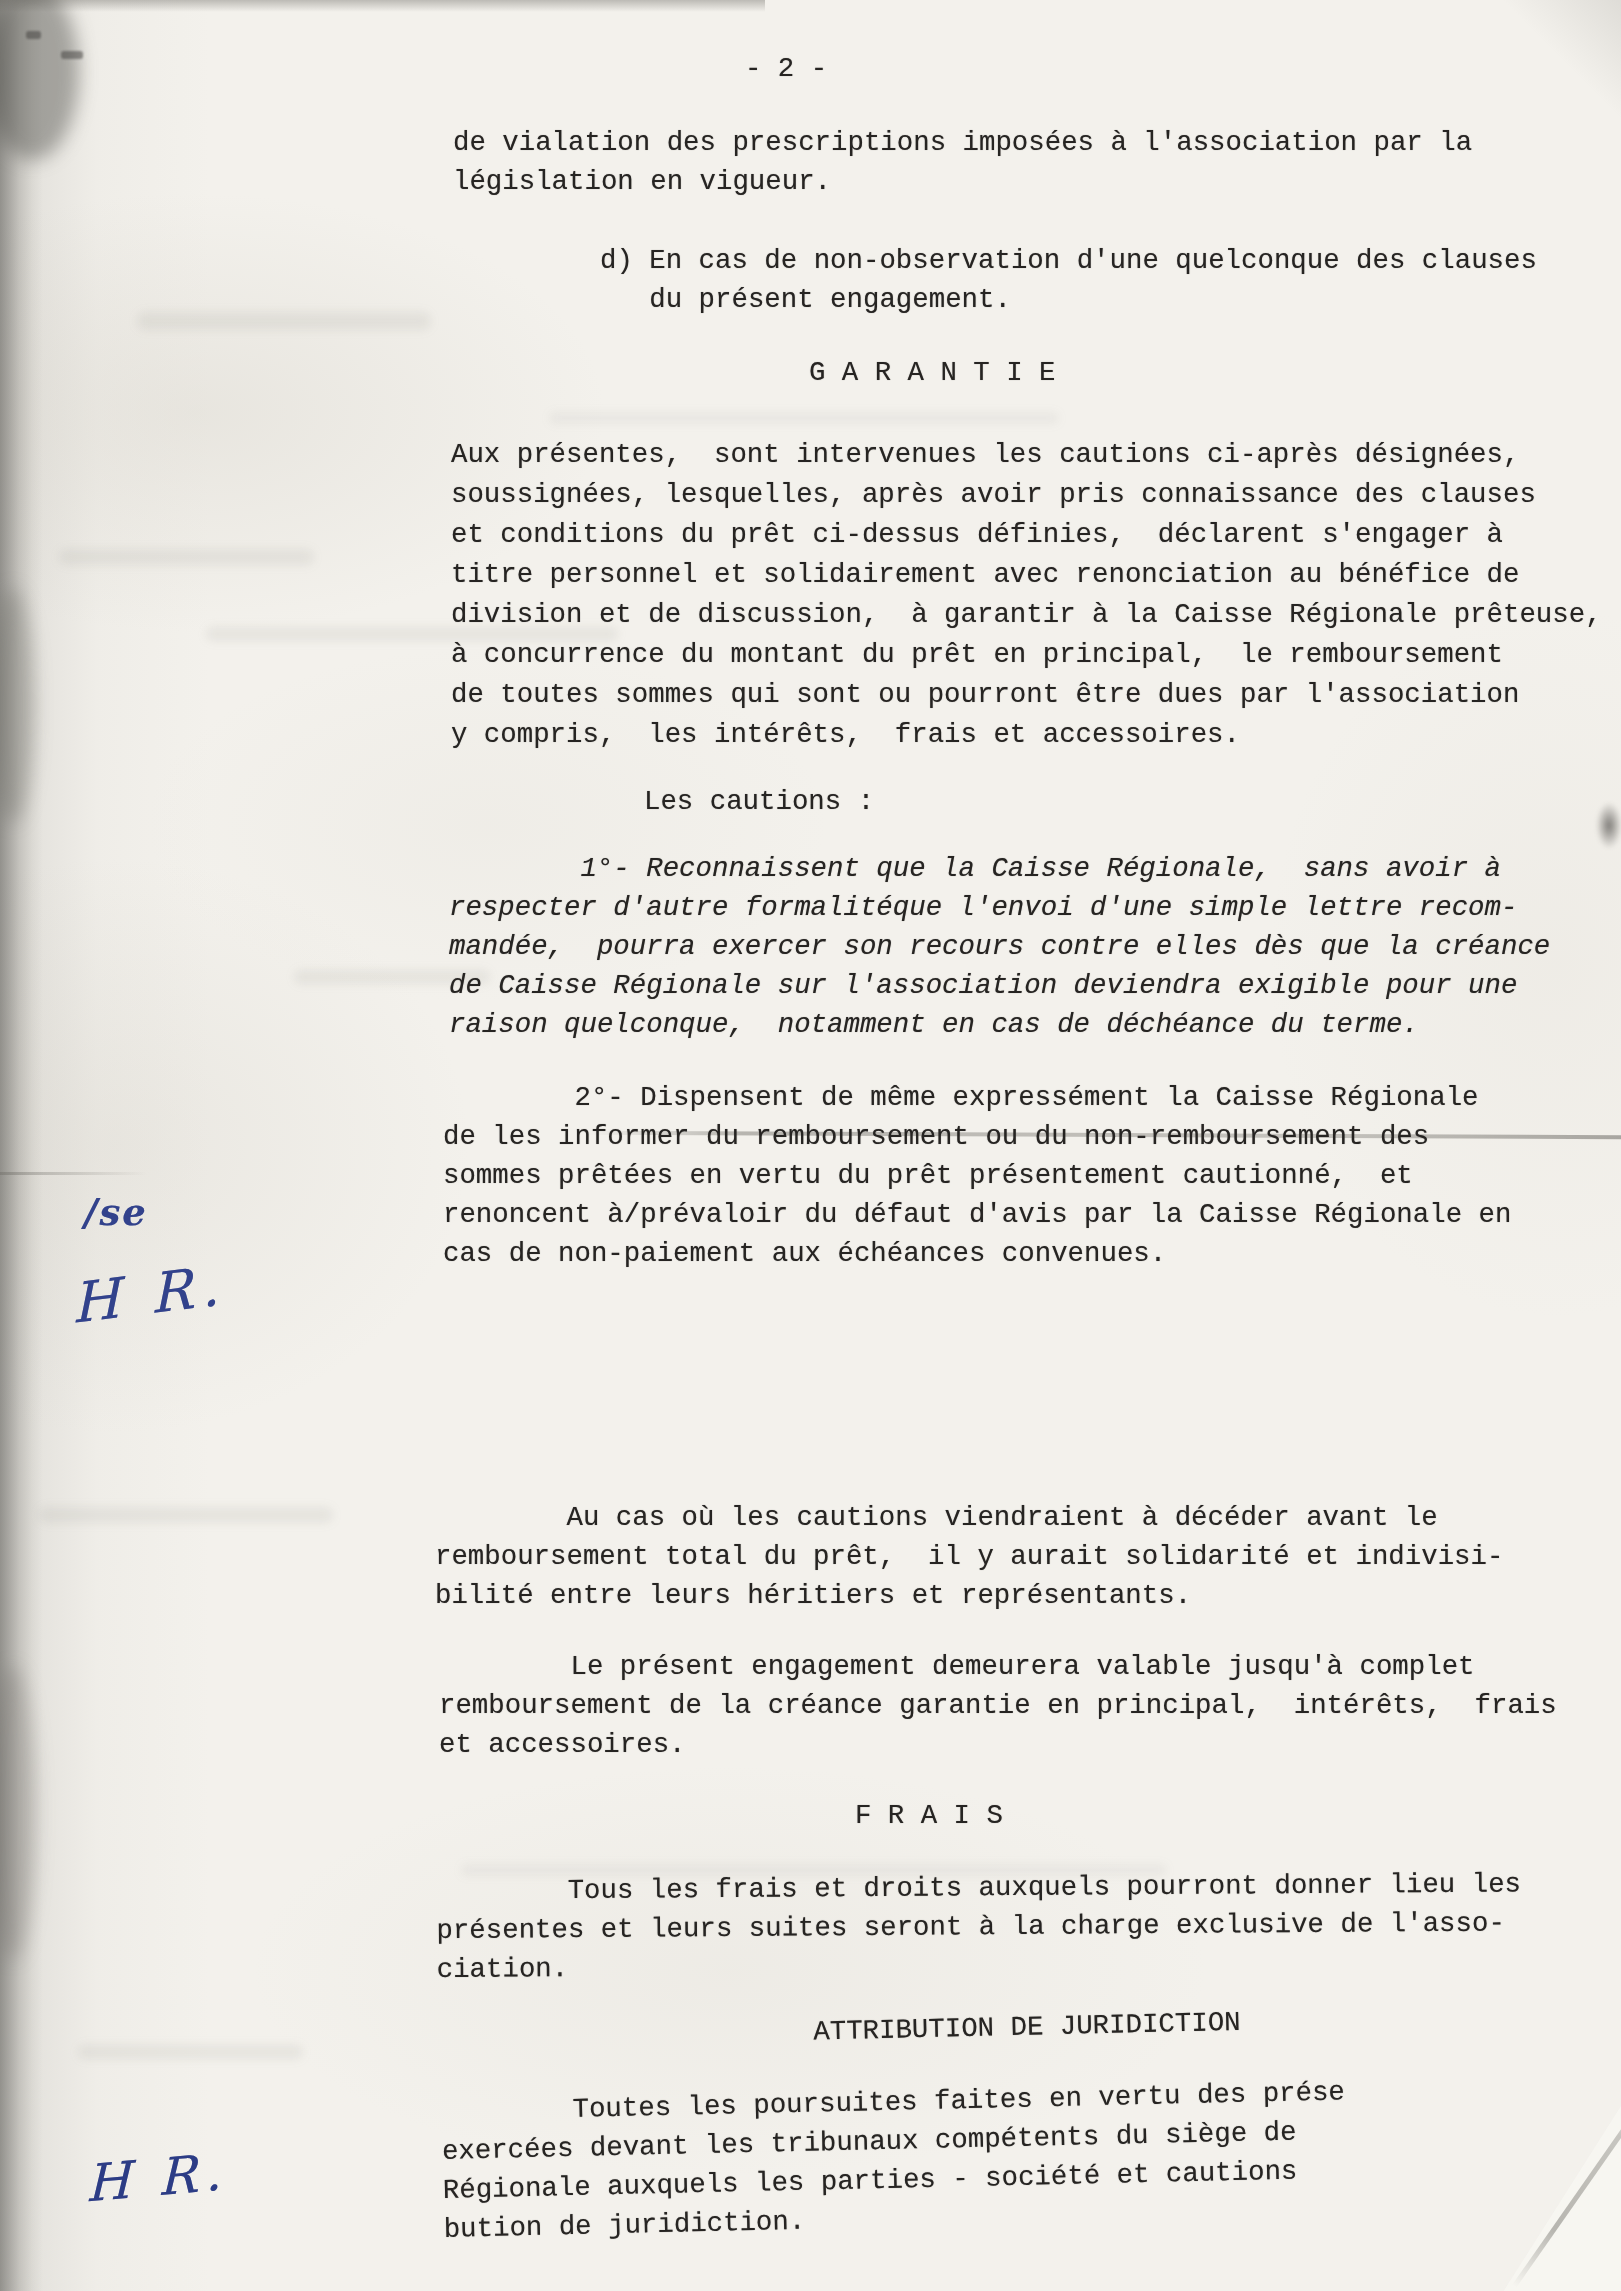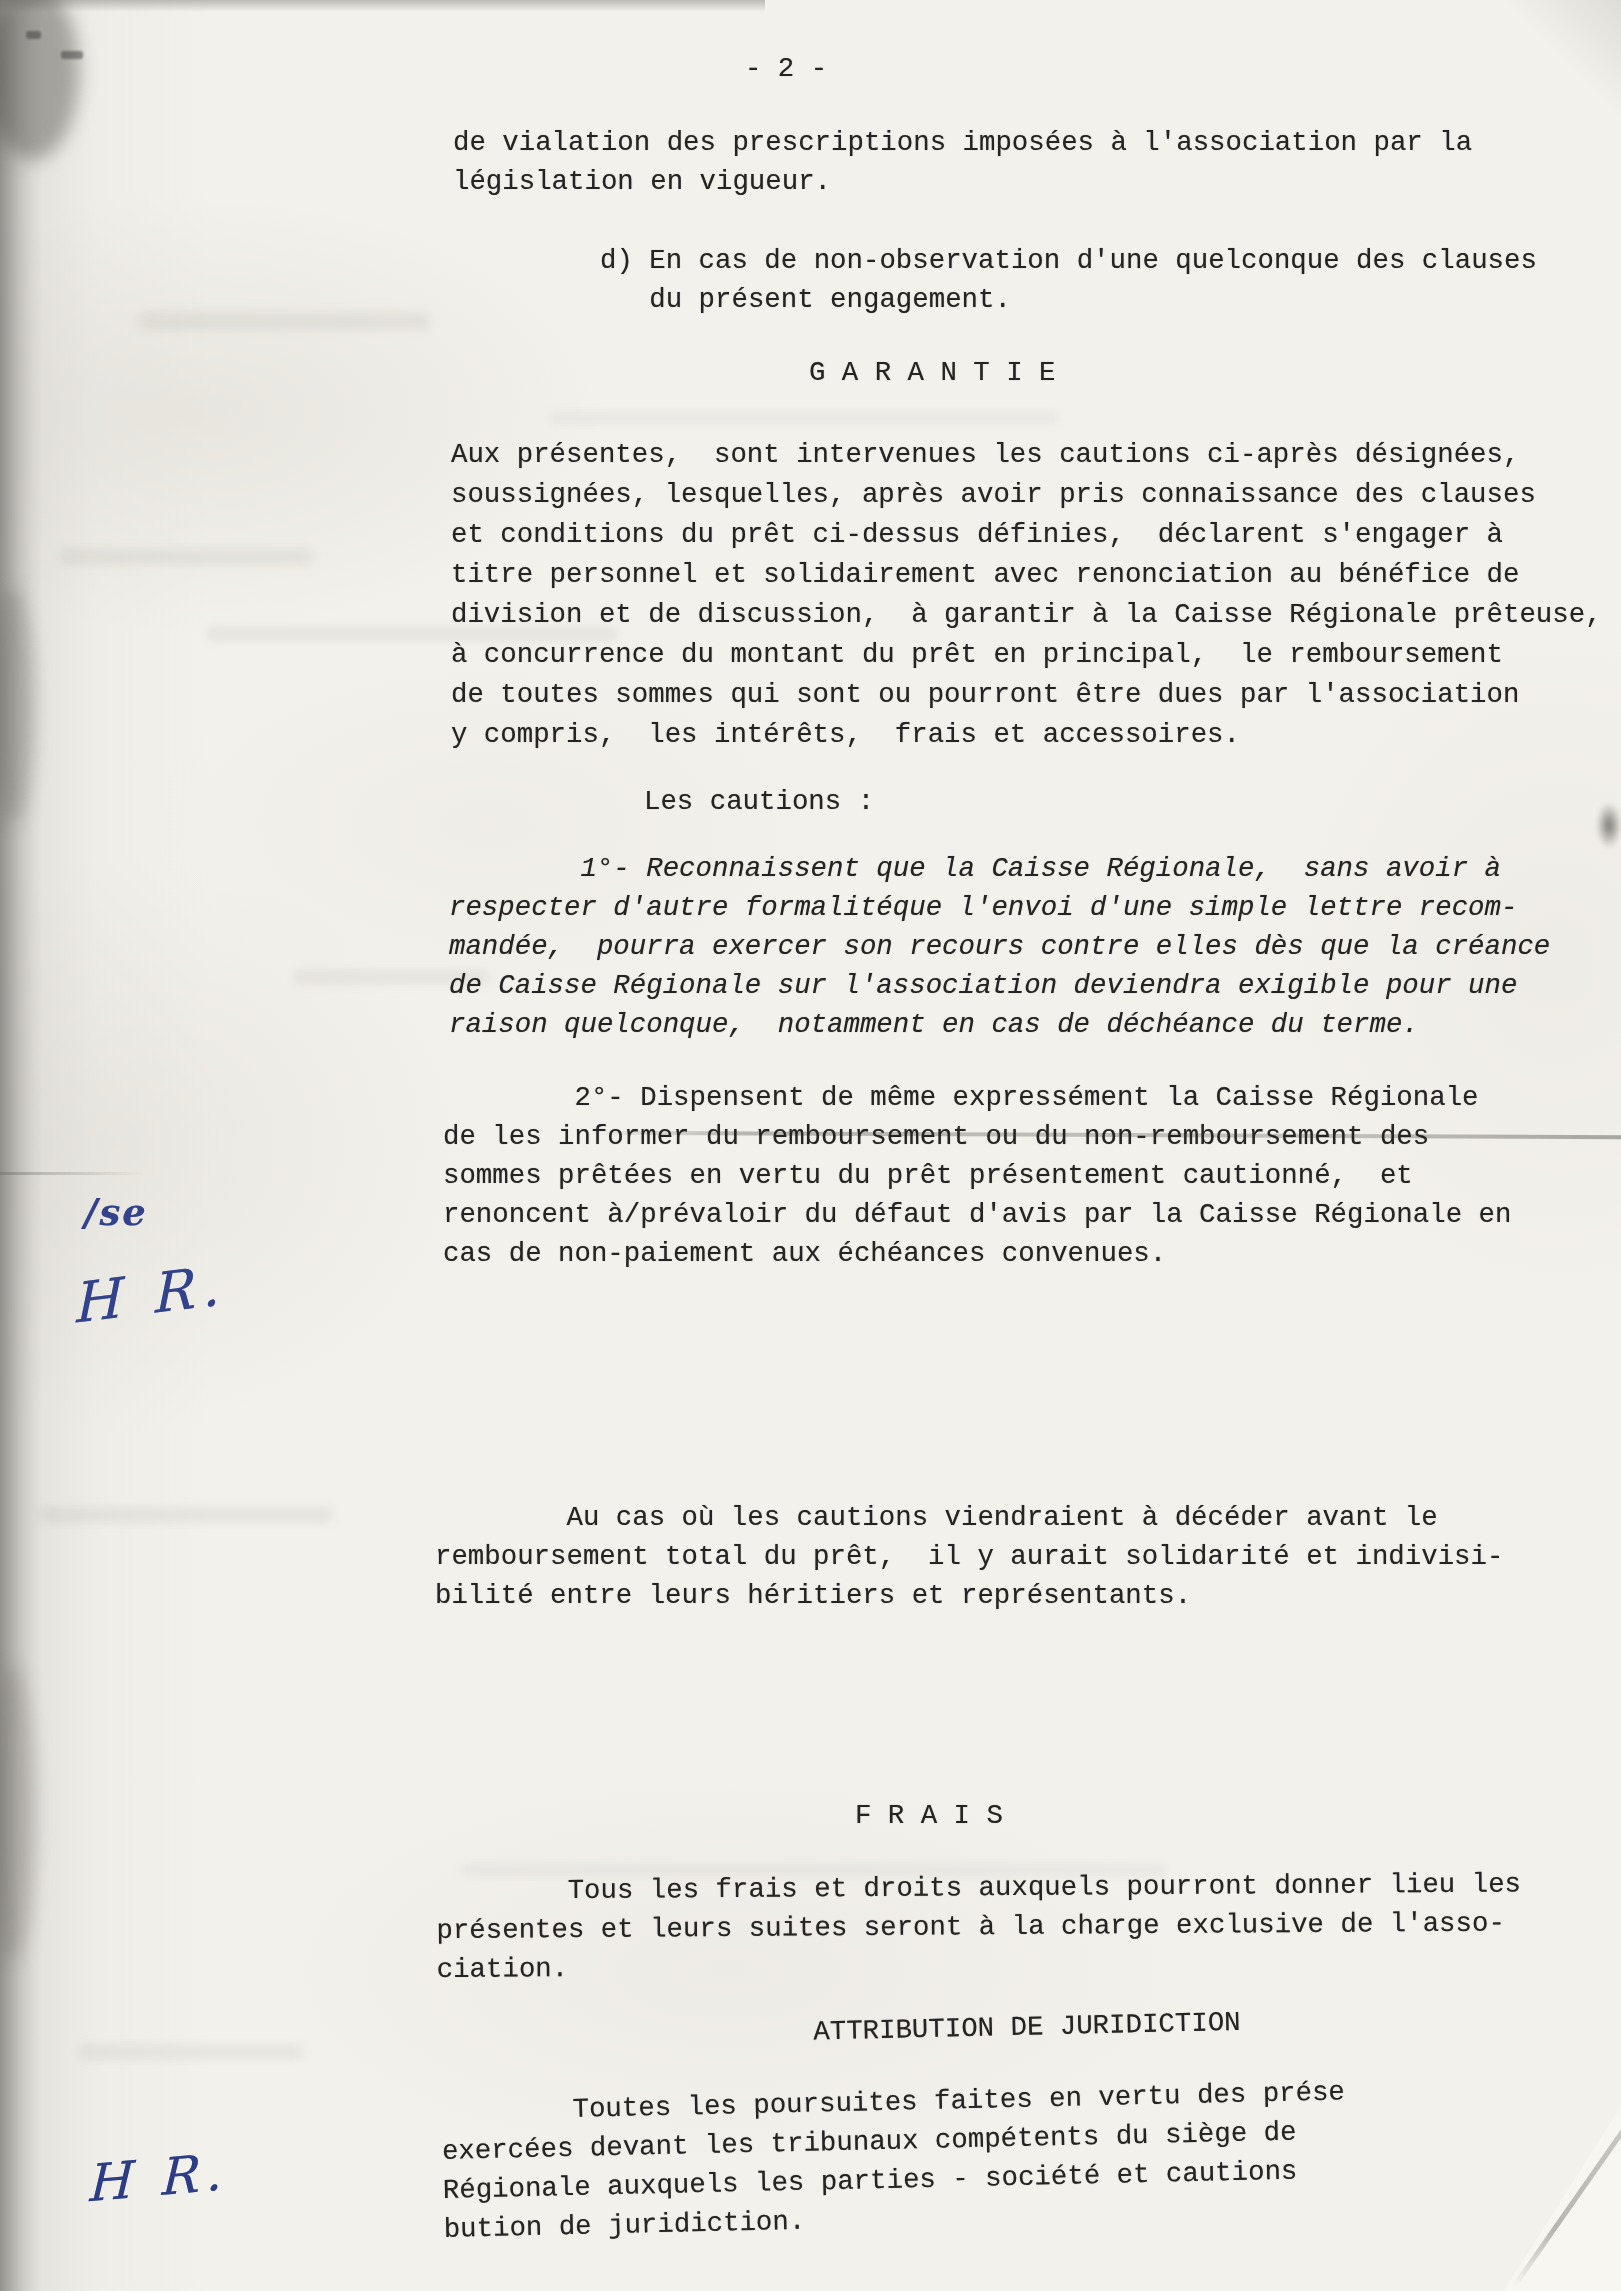--- a/index.html
+++ b/index.html
@@ -128,20 +128,23 @@
 de les informer du remboursement ou du non-remboursement des
 sommes prêtées en vertu du prêt présentement cautionné,  et
 renoncent à/prévaloir du défaut d'avis par la Caisse Régionale en
 cas de non-paiement aux échéances convenues.</div>
 
 
   <div class="mono" style="left:435px; top:1498px;">        Au cas où les cautions viendraient à décéder avant le
 remboursement total du prêt,  il y aurait solidarité et indivisi-
 bilité entre leurs héritiers et représentants.</div>
 
+  <div class="mono" style="left:439px; top:1647px;">        Le présent engagement demeurera valable jusqu'à complet
+remboursement de la créance garantie en principal,  intérêts,  frais
+et accessoires.</div>
 
   <div class="mono" style="left:855px; top:1796px;">F R A I S</div>
 
   <div class="mono" style="left:436px; top:1872px; transform:rotate(-0.4deg); transform-origin:0 0;">        Tous les frais et droits auxquels pourront donner lieu les
 présentes et leurs suites seront à la charge exclusive de l'asso-
 ciation.</div>
 
   <div class="warp" style="left:439px; top:2021px; transform:rotate(-1.3deg); width:1186px;">
     <div class="mono" style="position:relative; left:374px;">ATTRIBUTION DE JURIDICTION</div>
     <div class="mono" style="position:relative; left:0; margin-top:33px;">        Toutes les poursuites faites en vertu des prése

